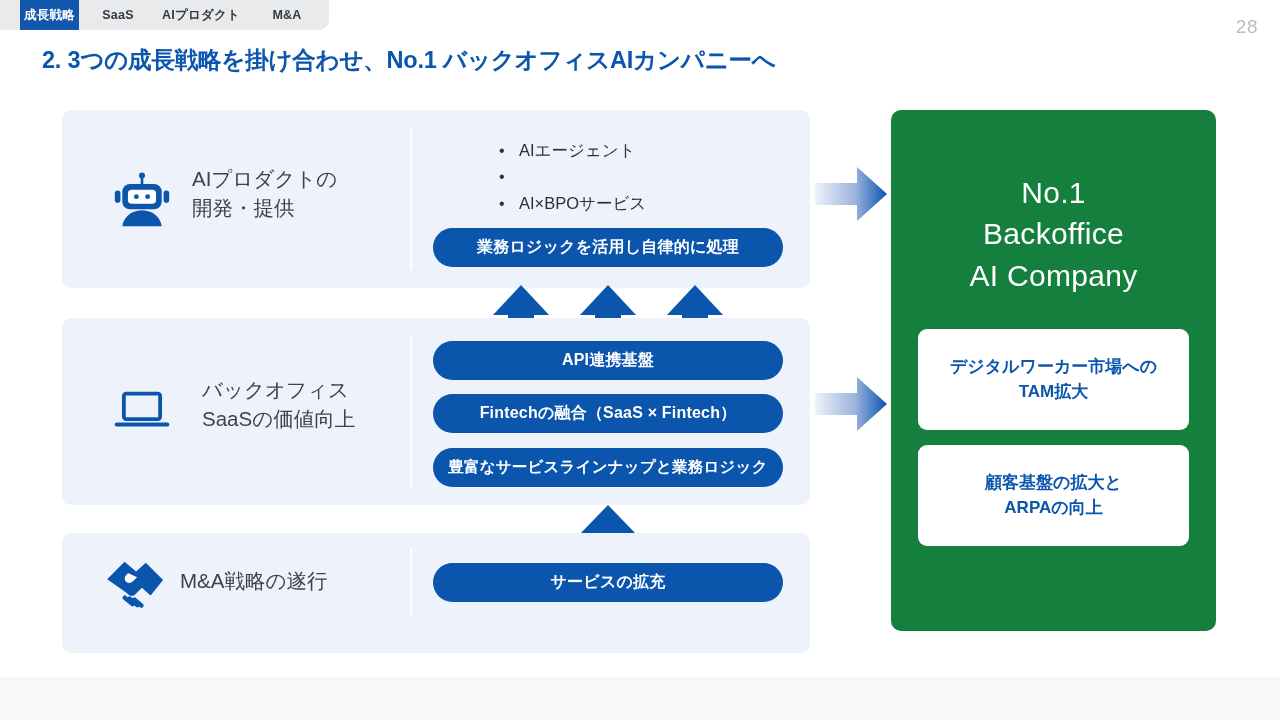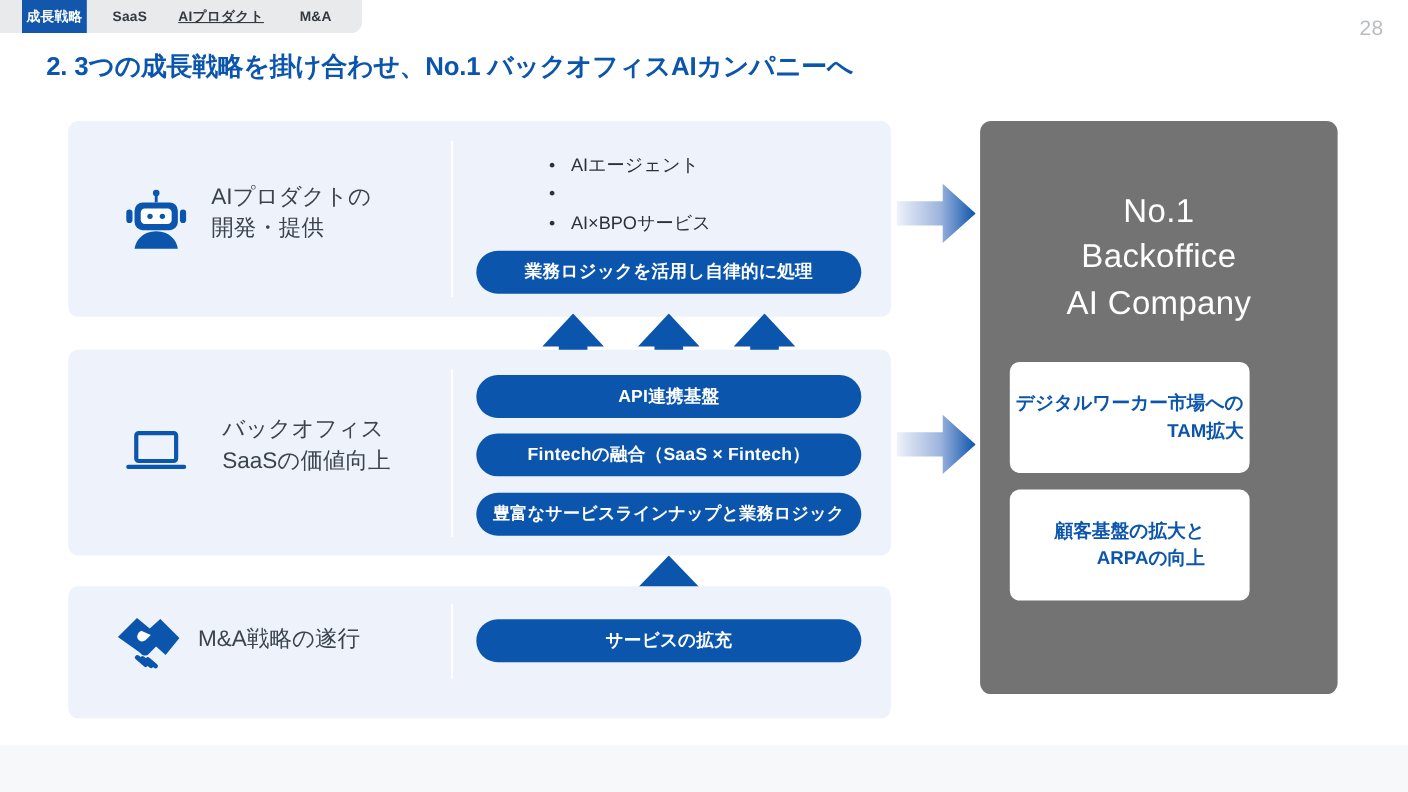--- a/index.html
+++ b/index.html
@@ -28,21 +28,21 @@
     height:30px;
     padding:0 18px;
     letter-spacing:.2px;
   }
   .tab.active{
     background:#1257ac;
     color:#ffffff;
   }
   .tab.w1{width:59px;padding:0;margin-left:20px;}
   .tab.w2{width:78px;padding:0;}
-  .tab.w3{width:88px;padding:0;text-decoration:underline;}
+  .tab.w3{width:88px;padding:0;}
   .tab.w4{width:84px;padding:0;}
 
   
   .pagenum{
     position:absolute;right:22px;top:16px;
     font-size:19px;color:#b9bcc0;
     letter-spacing:.5px;
   }
 
   
@@ -115,39 +115,39 @@
   .uparrow{position:absolute;}
 
   
   .rightarrow{position:absolute;}
 
   
   #right-panel{
     position:absolute;
     left:891px;top:110px;
     width:325px;height:521px;
-    background:#737373;
+    background:#15803d;
     border-radius:10px;
   }
   #right-headline{
     position:absolute;left:0;right:0;top:62px;
     text-align:center;
     color:#ffffff;
     font-size:30px;
     line-height:1.38;
     white-space:pre-line;
     letter-spacing:.3px;
   }
   .outcome-card{
     position:absolute;
-    left:27px;width:218px;
+    left:27px;width:271px;
     background:#ffffff;
     border-radius:9px;
     display:flex;align-items:center;justify-content:center;
-    text-align:right;
+    text-align:center;
     color:#0b55ad;
     font-size:17px;font-weight:bold;
     line-height:1.45;
     white-space:pre-line;
   }
   #card-0{top:219px;height:101px;}
   #card-1{top:335px;height:101px;}
 
   
   .bottom-band{

